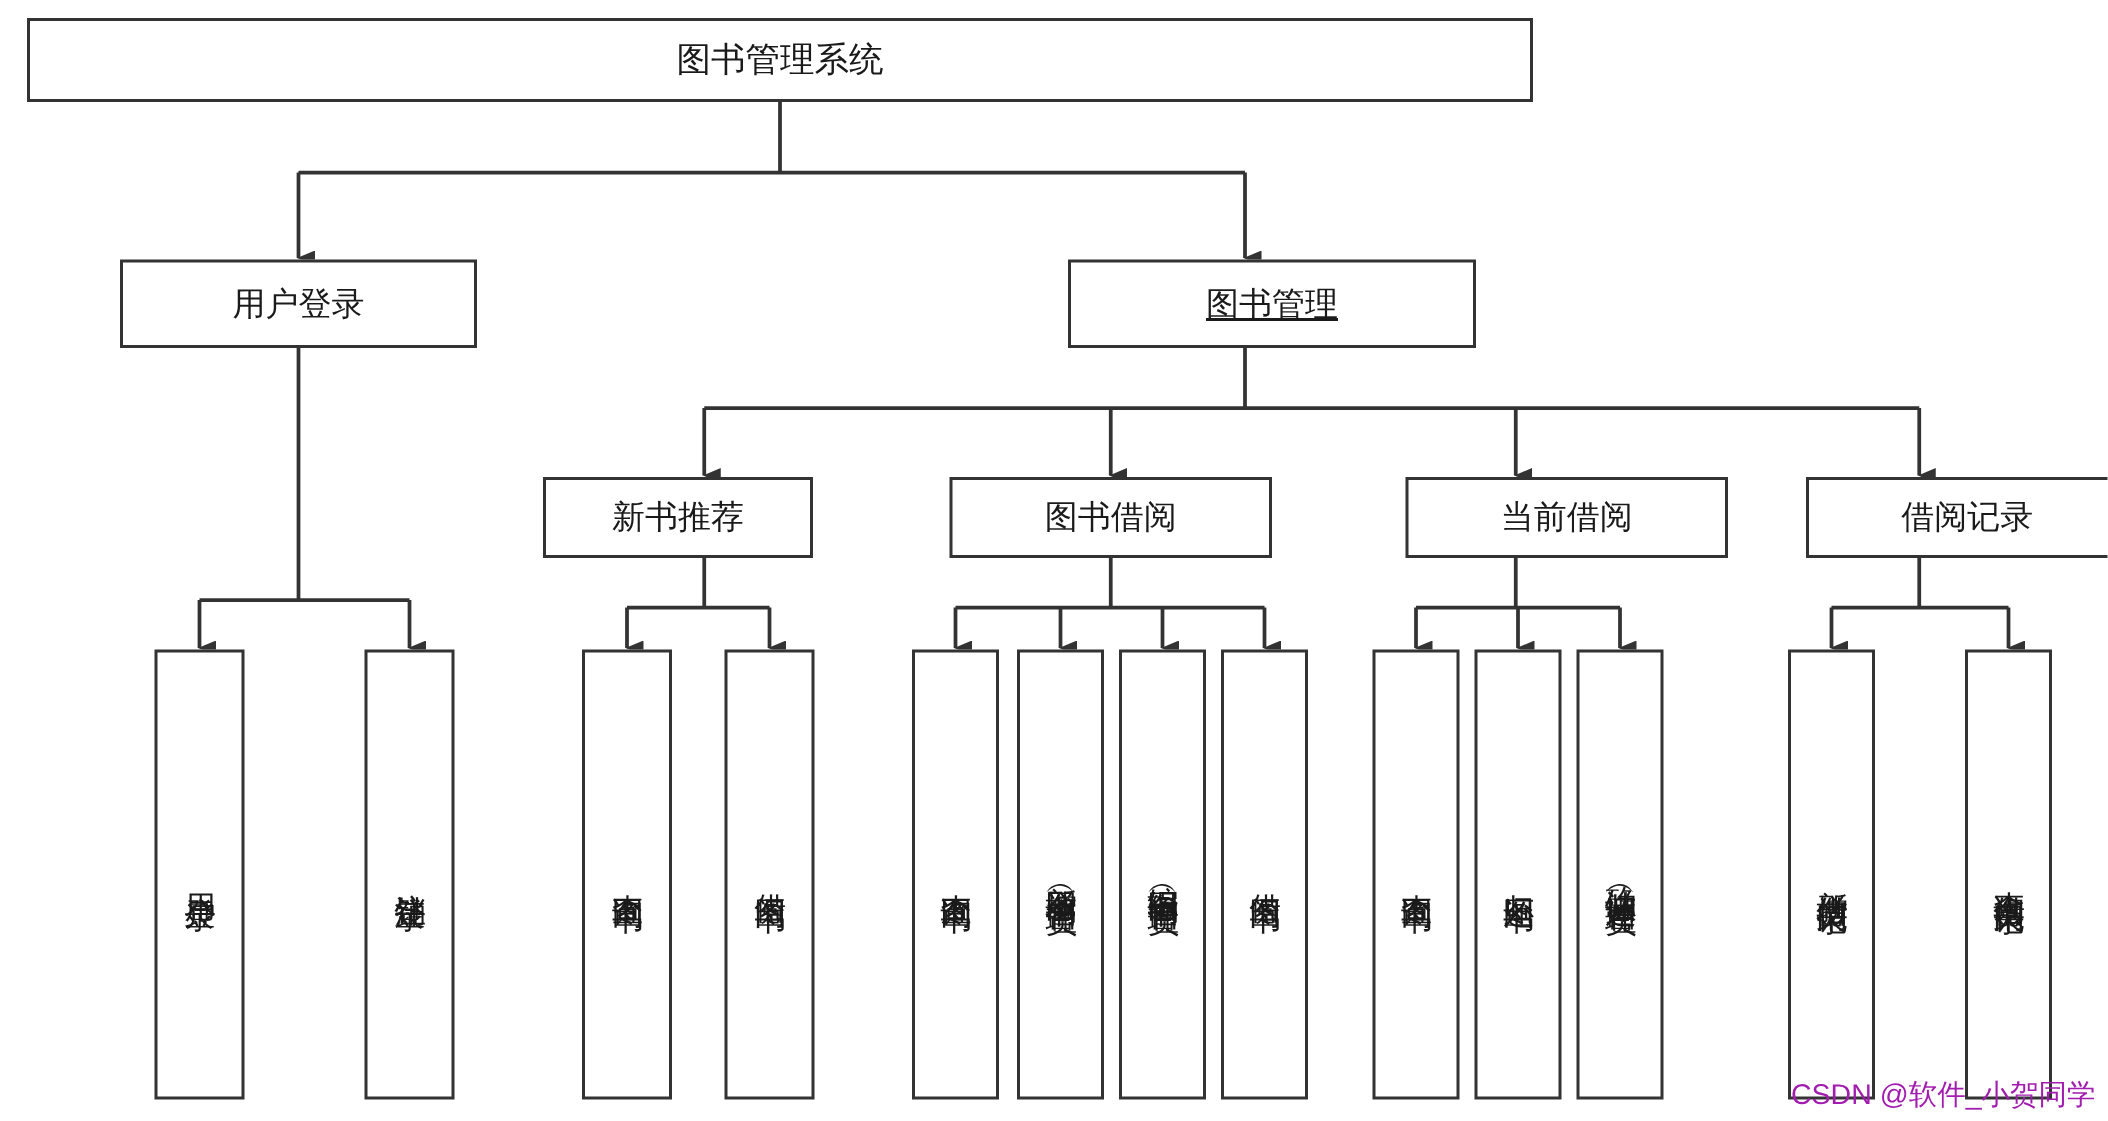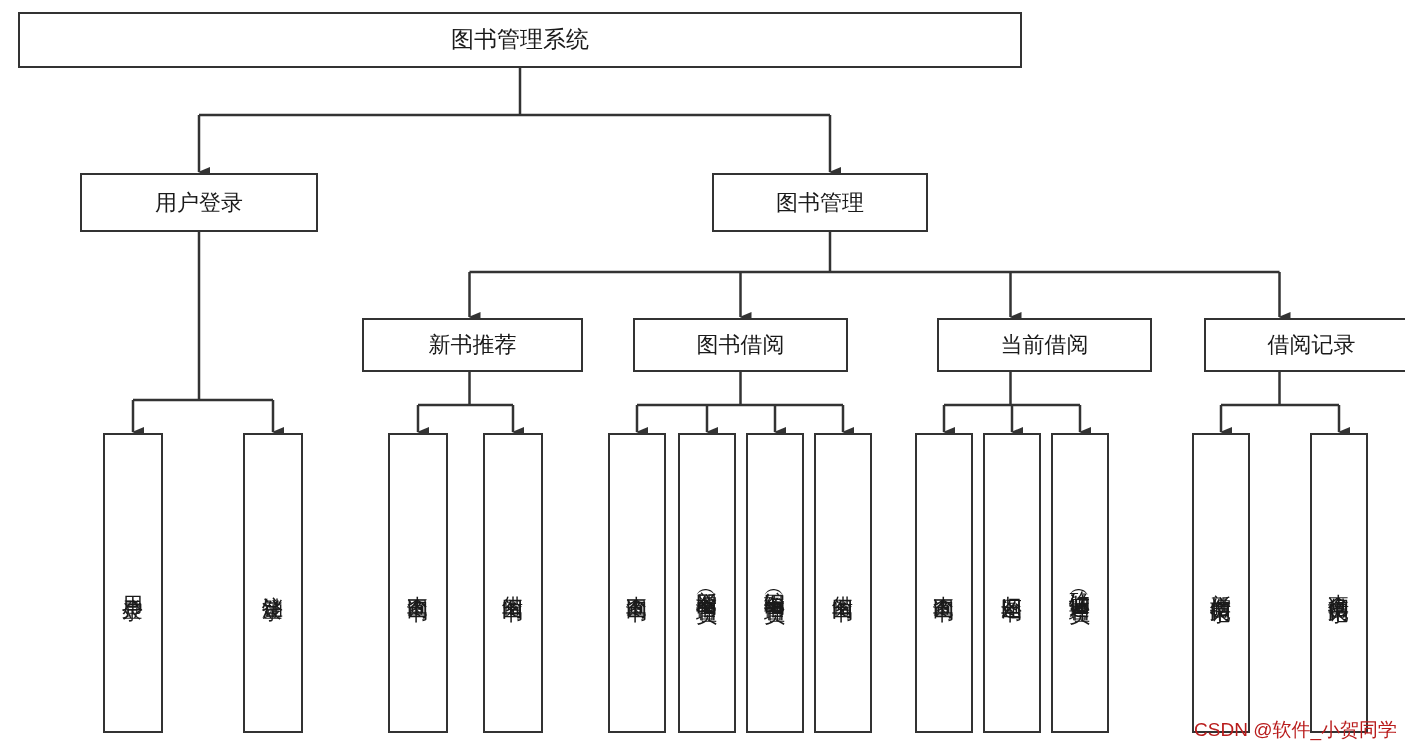--- a/index.html
+++ b/index.html
@@ -42,21 +42,21 @@
     text-orientation:upright;
     letter-spacing:2px;
     line-height:1.0;
   }
   .node.vertical.centerv{align-items:center;padding-top:0;}
   #watermark{
     position:absolute;
     right:8px;
     bottom:4px;
     font-size:19px;
-    color:#b91c1c;
+    color:#a21caf;
     white-space:nowrap;
     pointer-events:none;
   }
 </style>
 </head>
 <body>
 
 <div id="diagram-root">
   <svg id="connectors" viewBox="0 0 1405 747">
     <defs>
@@ -101,24 +101,24 @@
       </g>
   </svg>
 
   <div id="node-layer">
       <div class="node horizontal root" style="left: 18px; top: 12px; width: 1004px; height: 56px; border-color: rgb(51, 51, 51);">
         <span class="label">图书管理系统</span>
       </div>
       <div class="node horizontal" style="left: 80px; top: 173px; width: 238px; height: 59px; border-color: rgb(51, 51, 51);">
         <span class="label">用户登录</span>
       </div>
-      <div class="node horizontal" style="left: 712px; top: 173px; width: 216px; height: 59px; border-color: rgb(51, 51, 51);">
+      <div class="node horizontal" style="left: 712px; top: 173px; width: 272px; height: 59px; border-color: rgb(51, 51, 51); text-decoration: underline;">
         <span class="label">图书管理</span>
       </div>
-      <div class="node horizontal" style="left: 362px; top: 318px; width: 221px; height: 54px; border-color: rgb(51, 51, 51);">
+      <div class="node horizontal" style="left: 362px; top: 318px; width: 180px; height: 54px; border-color: rgb(51, 51, 51);">
         <span class="label">新书推荐</span>
       </div>
       <div class="node horizontal" style="left: 633px; top: 318px; width: 215px; height: 54px; border-color: rgb(51, 51, 51);">
         <span class="label">图书借阅</span>
       </div>
       <div class="node horizontal" style="left: 903px; top: 318px; width: 215px; height: 54px; border-color: rgb(51, 51, 51); margin-left: 34px;">
         <span class="label">当前借阅</span>
       </div>
       <div class="node horizontal" style="left: 1172px; top: 318px; width: 215px; height: 54px; border-color: rgb(51, 51, 51); margin-left: 32px;">
         <span class="label">借阅记录</span>

